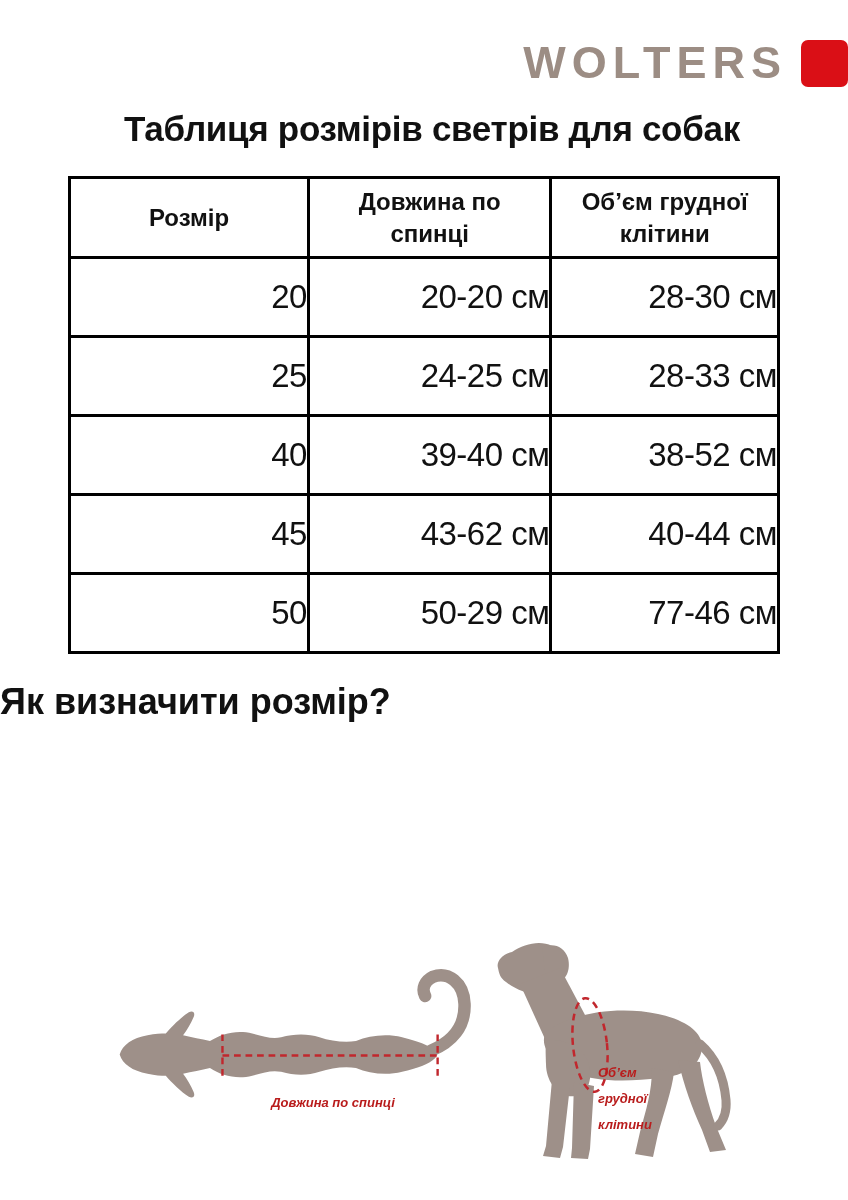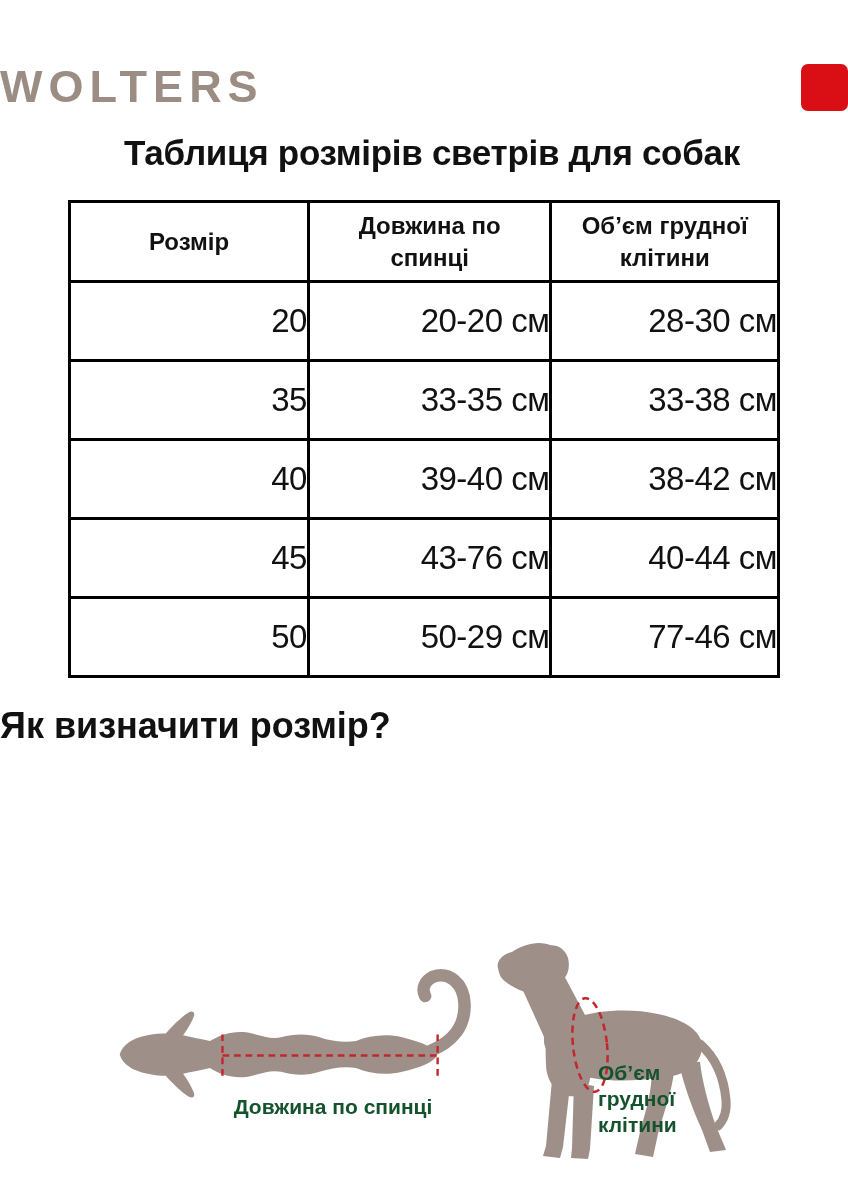--- a/index.html
+++ b/index.html
@@ -8,24 +8,24 @@
     width: 848px;
     height: 1200px;
     background: #ffffff;
     font-family: "Liberation Sans", sans-serif;
     overflow: hidden;
     color: #111;
   }
   
   .logo-row {
     display: flex;
-    justify-content: space-between;
+    justify-content: flex-end;
     align-items: center;
     gap: 14px;
-    padding-top: 62px;
+    padding-top: 38px;
   }
   .logo-text {
     font-size: 45px;
     font-weight: 700;
     letter-spacing: 6px;
     line-height: 1;
     color: var(--brand-text, #9c8d84);
   }
   .logo-square {
     width: 47px;
@@ -82,23 +82,24 @@
     top: 930px;
     width: 848px;
     height: 270px;
   }
   .fig { position: absolute; }
   .dog { fill: var(--dog-silhouette, #9e9089); }
   .tail { stroke: var(--dog-silhouette, #9e9089); fill: none; stroke-linecap: round; }
   .measure { stroke: var(--measure-red, #c1272d); fill: none; }
   .fig-label {
     position: absolute;
-    font-size: 21px;
-    font-weight: 700;
-    color: #14532d;
+    font-size: 13px;
+    font-weight: 700;
+    color: #b91c1c;
+    font-style: italic;
   }
   .back-label {
     left: 223px;
     top: 165px;
     width: 220px;
     text-align: center;
   }
   .chest-label {
     left: 598px;
     top: 130px;
@@ -134,32 +135,32 @@
 клітини</th>
         </tr>
       </thead>
     <tbody>
         <tr>
           <td>20</td>
           <td>20-20 см</td>
           <td>28-30 см</td>
         </tr>
         <tr>
-          <td>35</td>
-          <td>33-35 см</td>
-          <td>33-38 см</td>
+          <td>25</td>
+          <td>24-25 см</td>
+          <td>28-33 см</td>
         </tr>
         <tr>
           <td>40</td>
           <td>39-40 см</td>
-          <td>38-42 см</td>
+          <td>38-52 см</td>
         </tr>
         <tr>
           <td>45</td>
-          <td>43-76 см</td>
+          <td>43-62 см</td>
           <td>40-44 см</td>
         </tr>
         <tr>
           <td>50</td>
           <td>50-29 см</td>
           <td>77-46 см</td>
         </tr>
       </tbody>
   </table>
 

